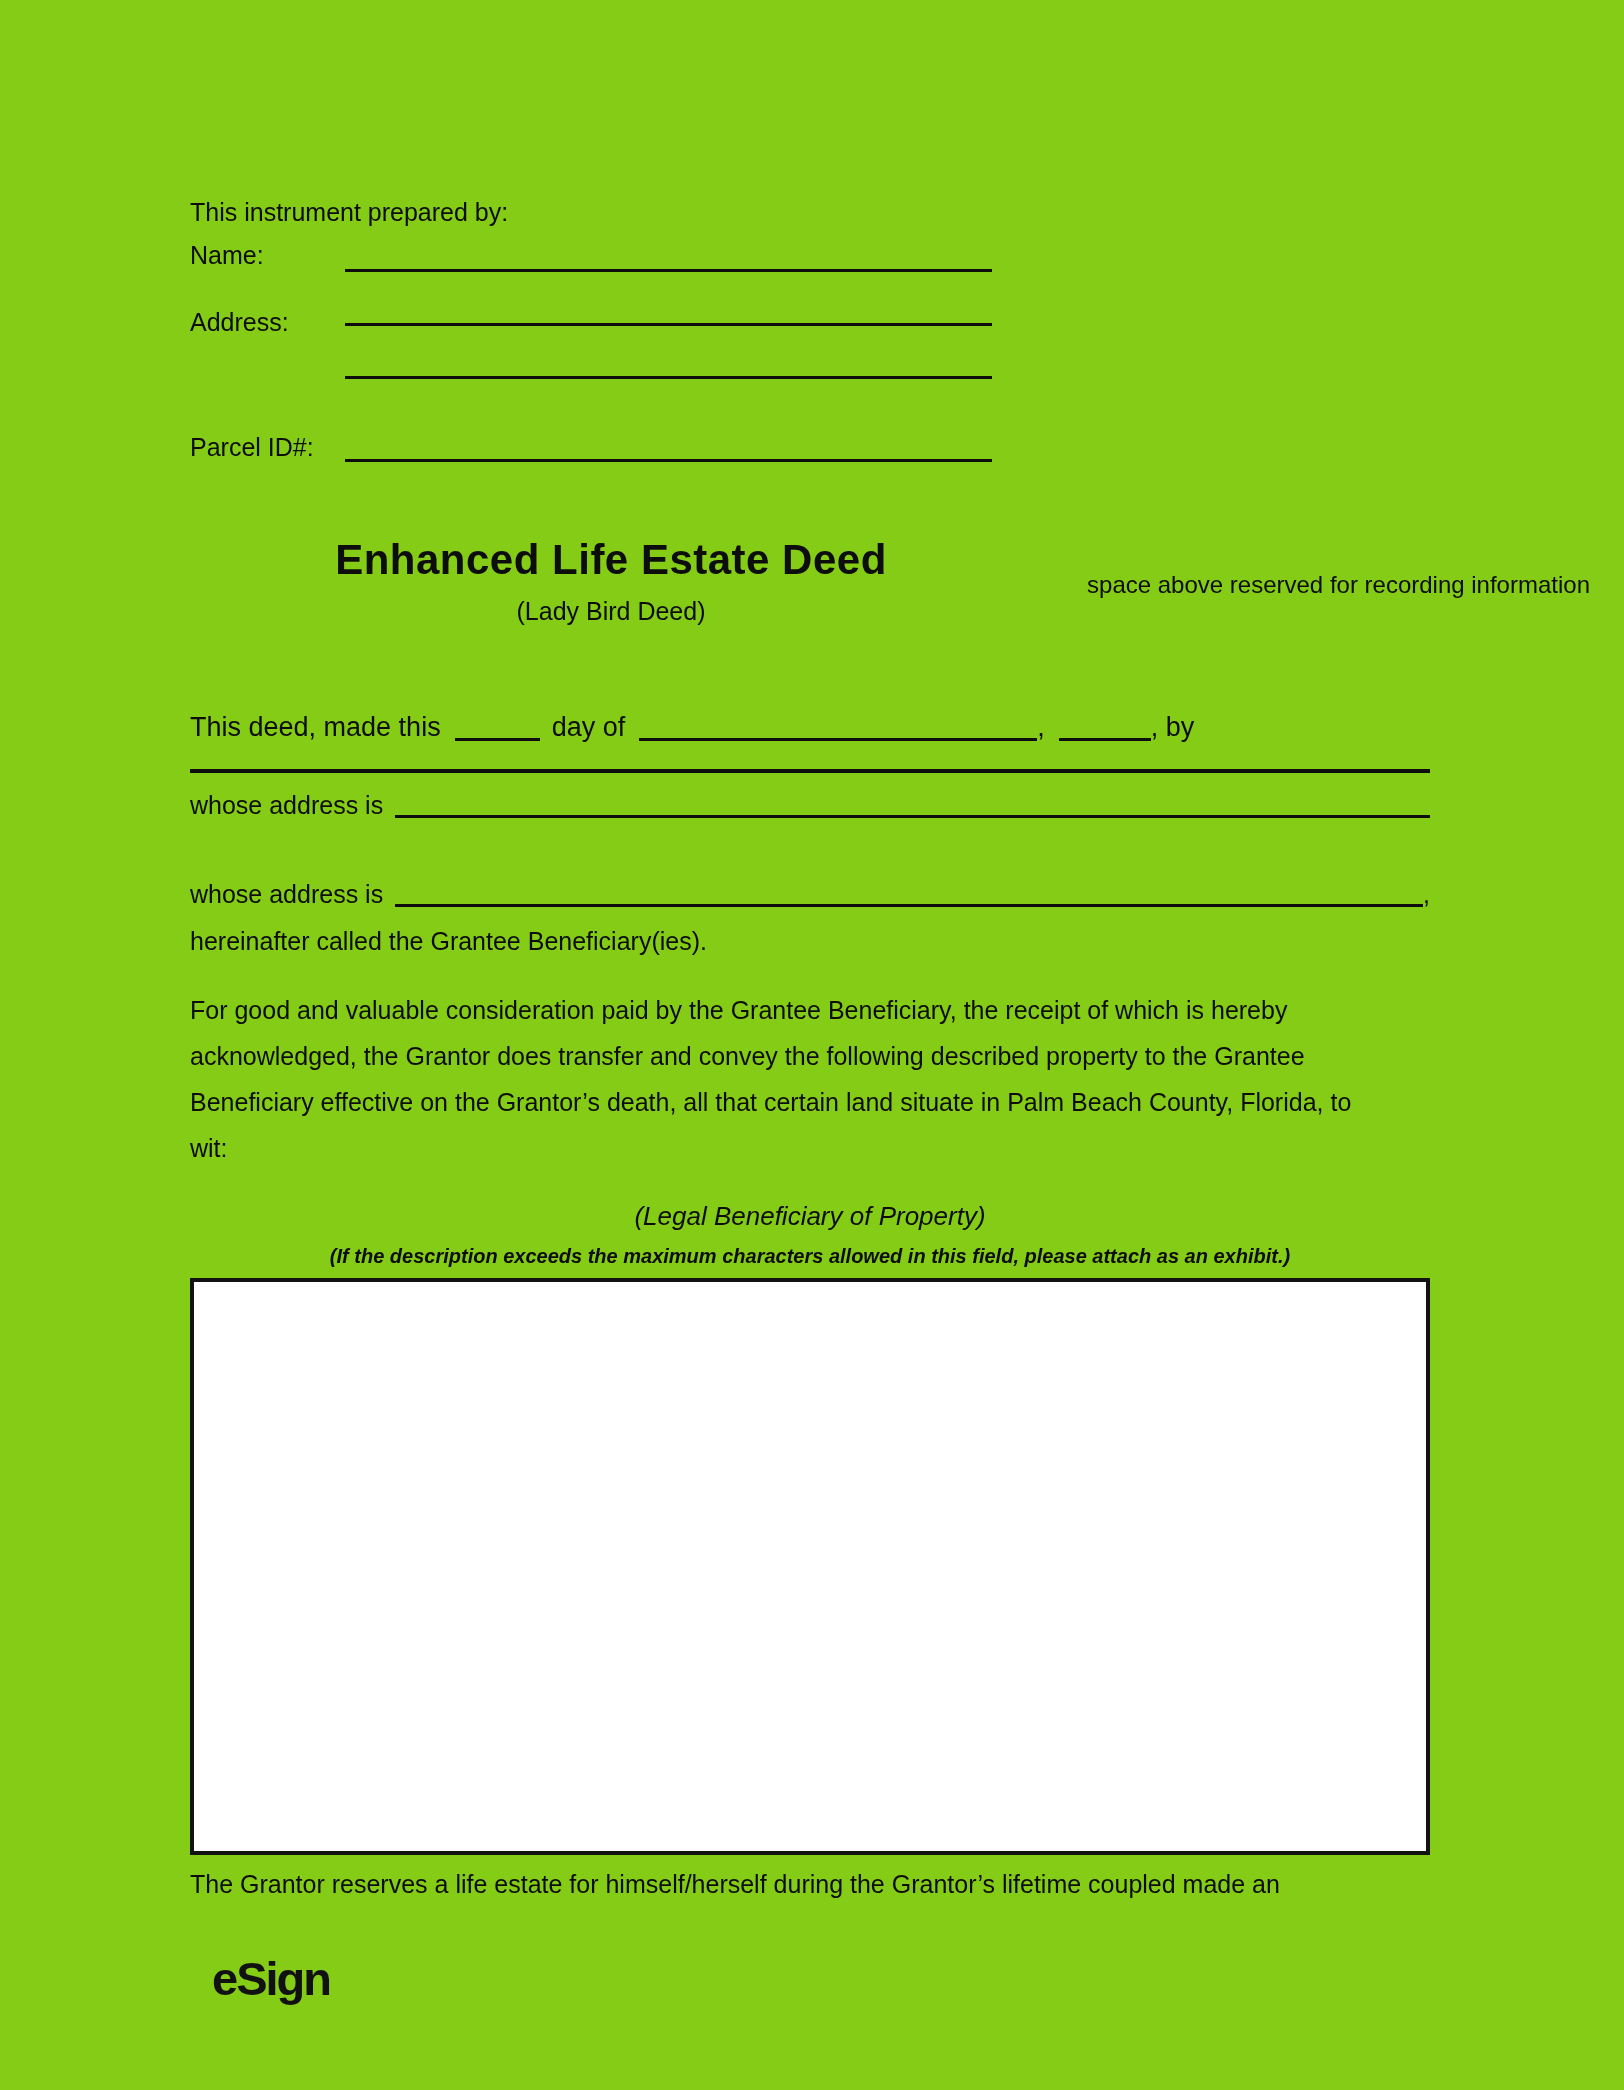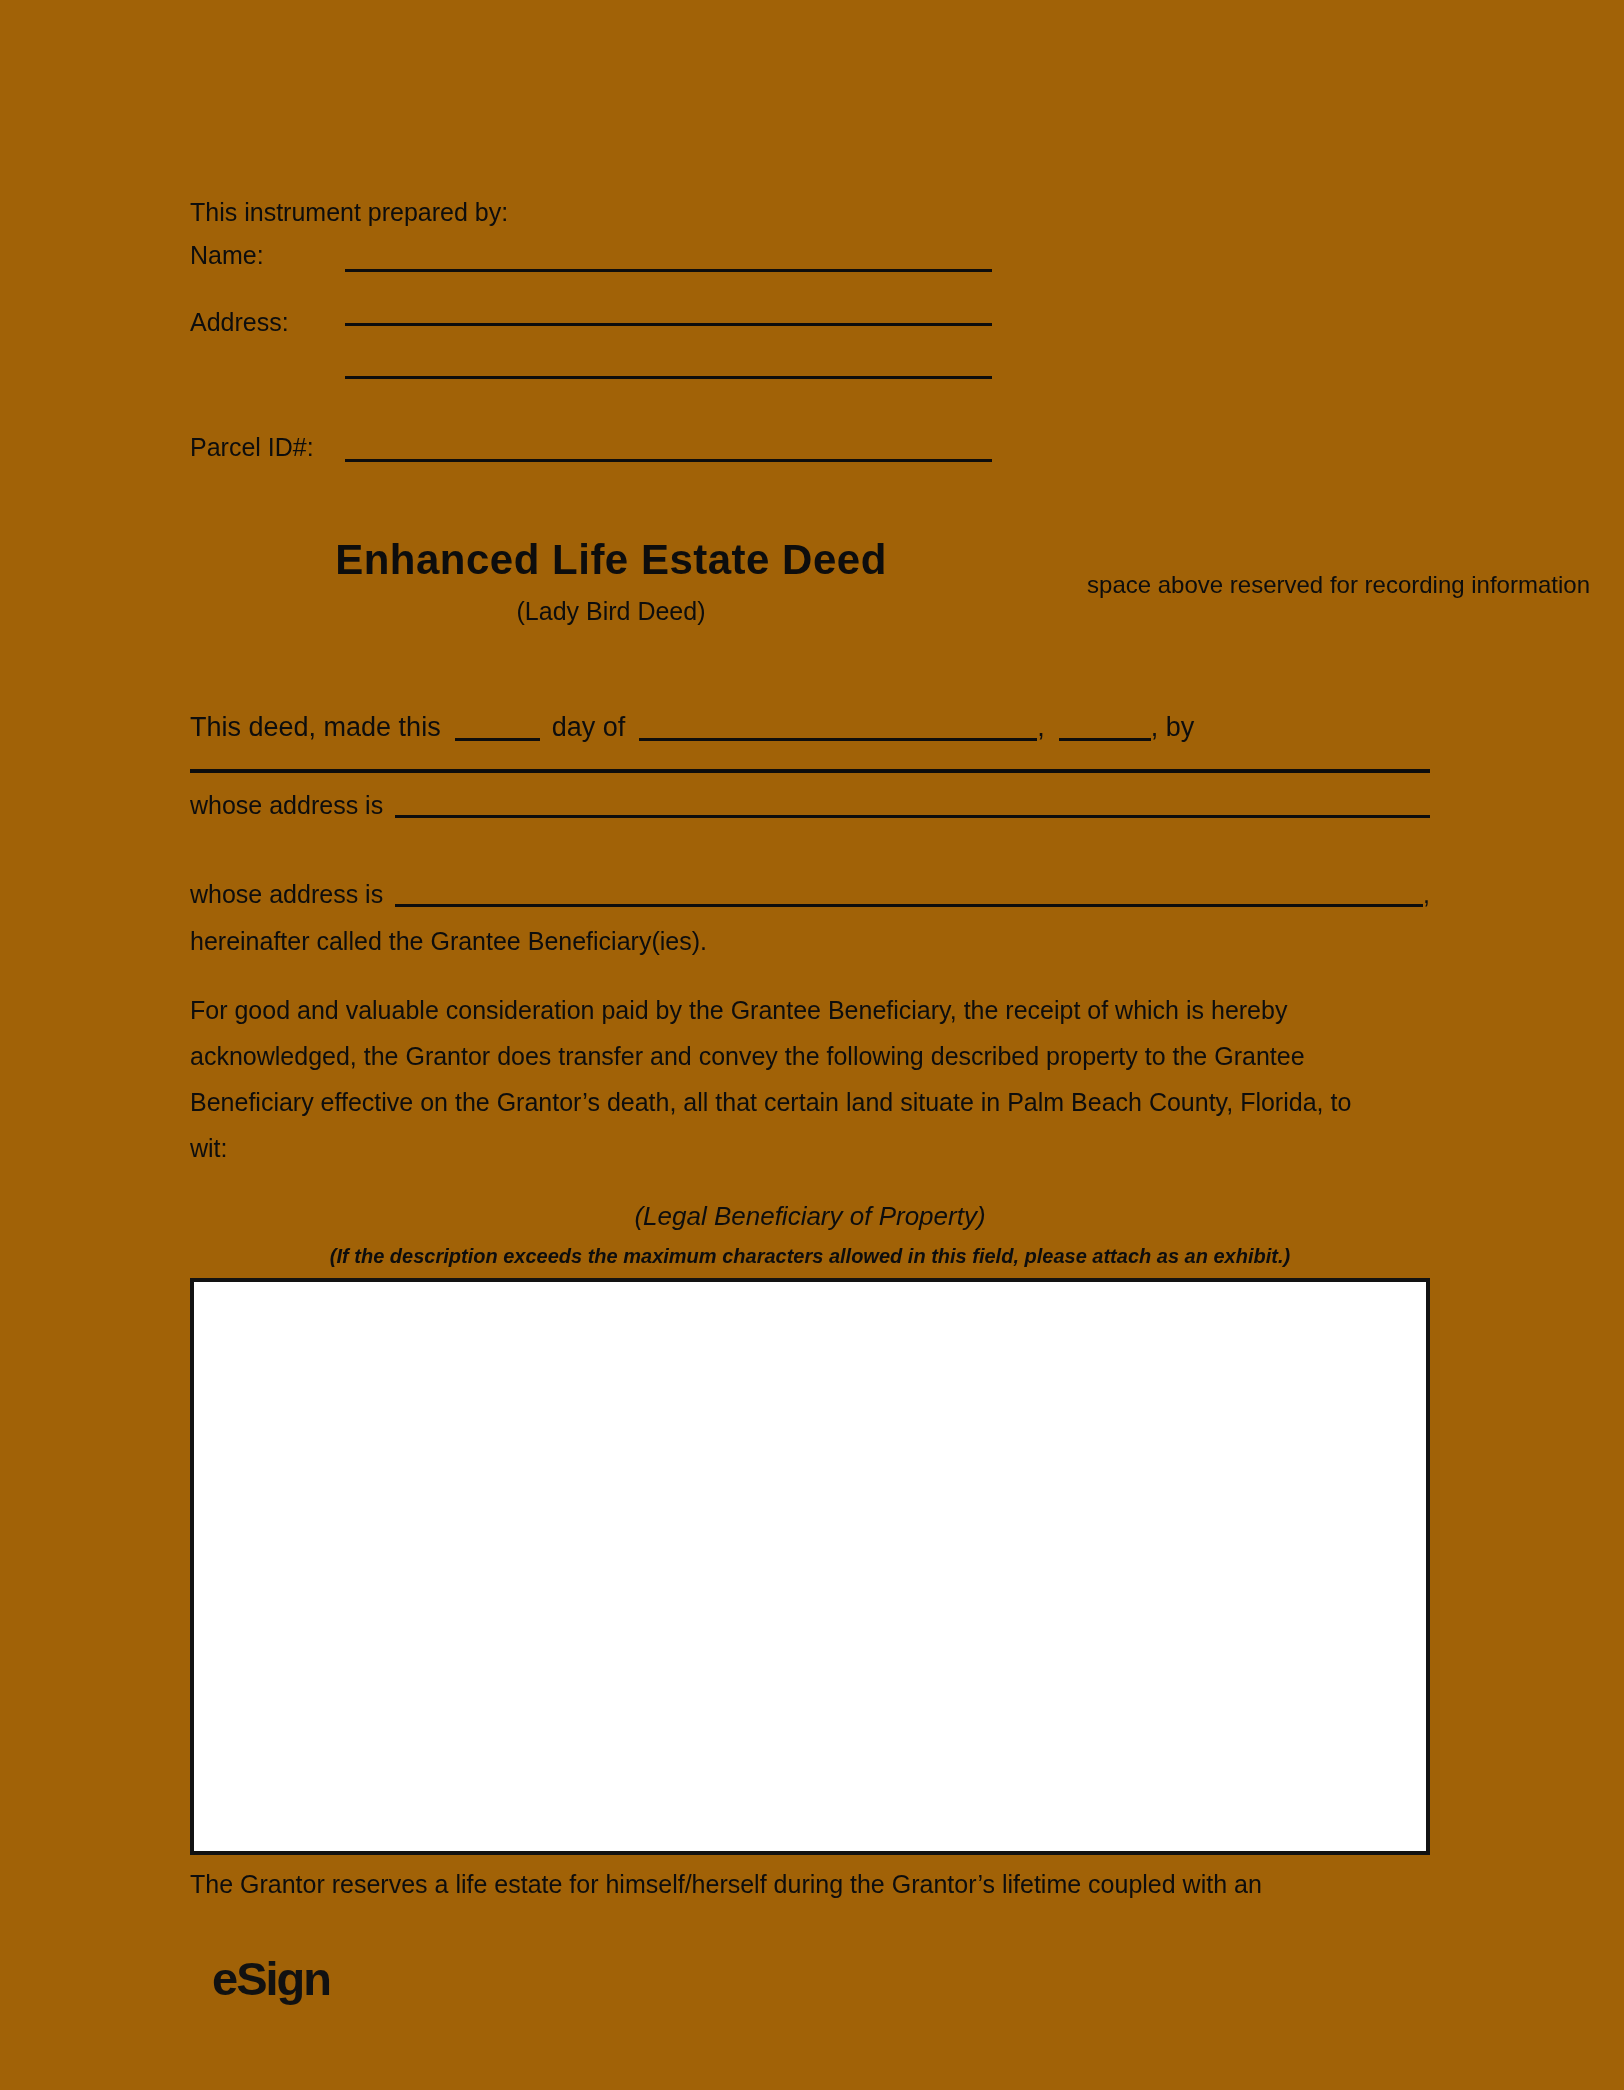--- a/index.html
+++ b/index.html
@@ -1,19 +1,19 @@
 <!DOCTYPE html>
 <html><head>
 <meta charset="utf-8">
 <style>
   html,body{margin:0;padding:0;background:#fff;}
   .page{
     position:relative;
     width:1624px;height:2090px;
-    background:#a16207;
+    background:#84cc16;
     font-family:"Liberation Sans", sans-serif;
     color:#0d0d0d;
     overflow:hidden;
   }
   .abs{position:absolute;}
   .lbl{font-size:25px;line-height:1.2;white-space:nowrap;}
   .hline{position:absolute;height:3px;background:#0d0d0d;}
   .sep{position:absolute;height:4px;background:#0d0d0d;}
 
   
@@ -93,17 +93,17 @@
 
   <div class="para-line" style="top:996px;">For good and valuable consideration paid by the Grantee Beneficiary, the receipt of which is hereby</div>
   <div class="para-line" style="top:1088px;">Beneficiary effective on the Grantor’s death, all that certain land situate in Palm Beach County, Florida, to</div>
   <div class="para-line" style="top:1042px;">acknowledged, the Grantor does transfer and convey the following described property to the Grantee</div>
   <div class="para-line" style="top:1134px;">wit:</div>
 
   <div class="legal-heading">(Legal Beneficiary of Property)</div>
   <div class="legal-note">(If the description exceeds the maximum characters allowed in this field, please attach as an exhibit.)</div>
   <div class="legal-box"></div>
 
-  <div class="bottom-text">The Grantor reserves a life estate for himself/herself during the Grantor’s lifetime coupled with an</div>
+  <div class="bottom-text">The Grantor reserves a life estate for himself/herself during the Grantor’s lifetime coupled made an</div>
 
   <div class="esign-logo">eSign</div>
 
 </div>
 
 </body></html>

